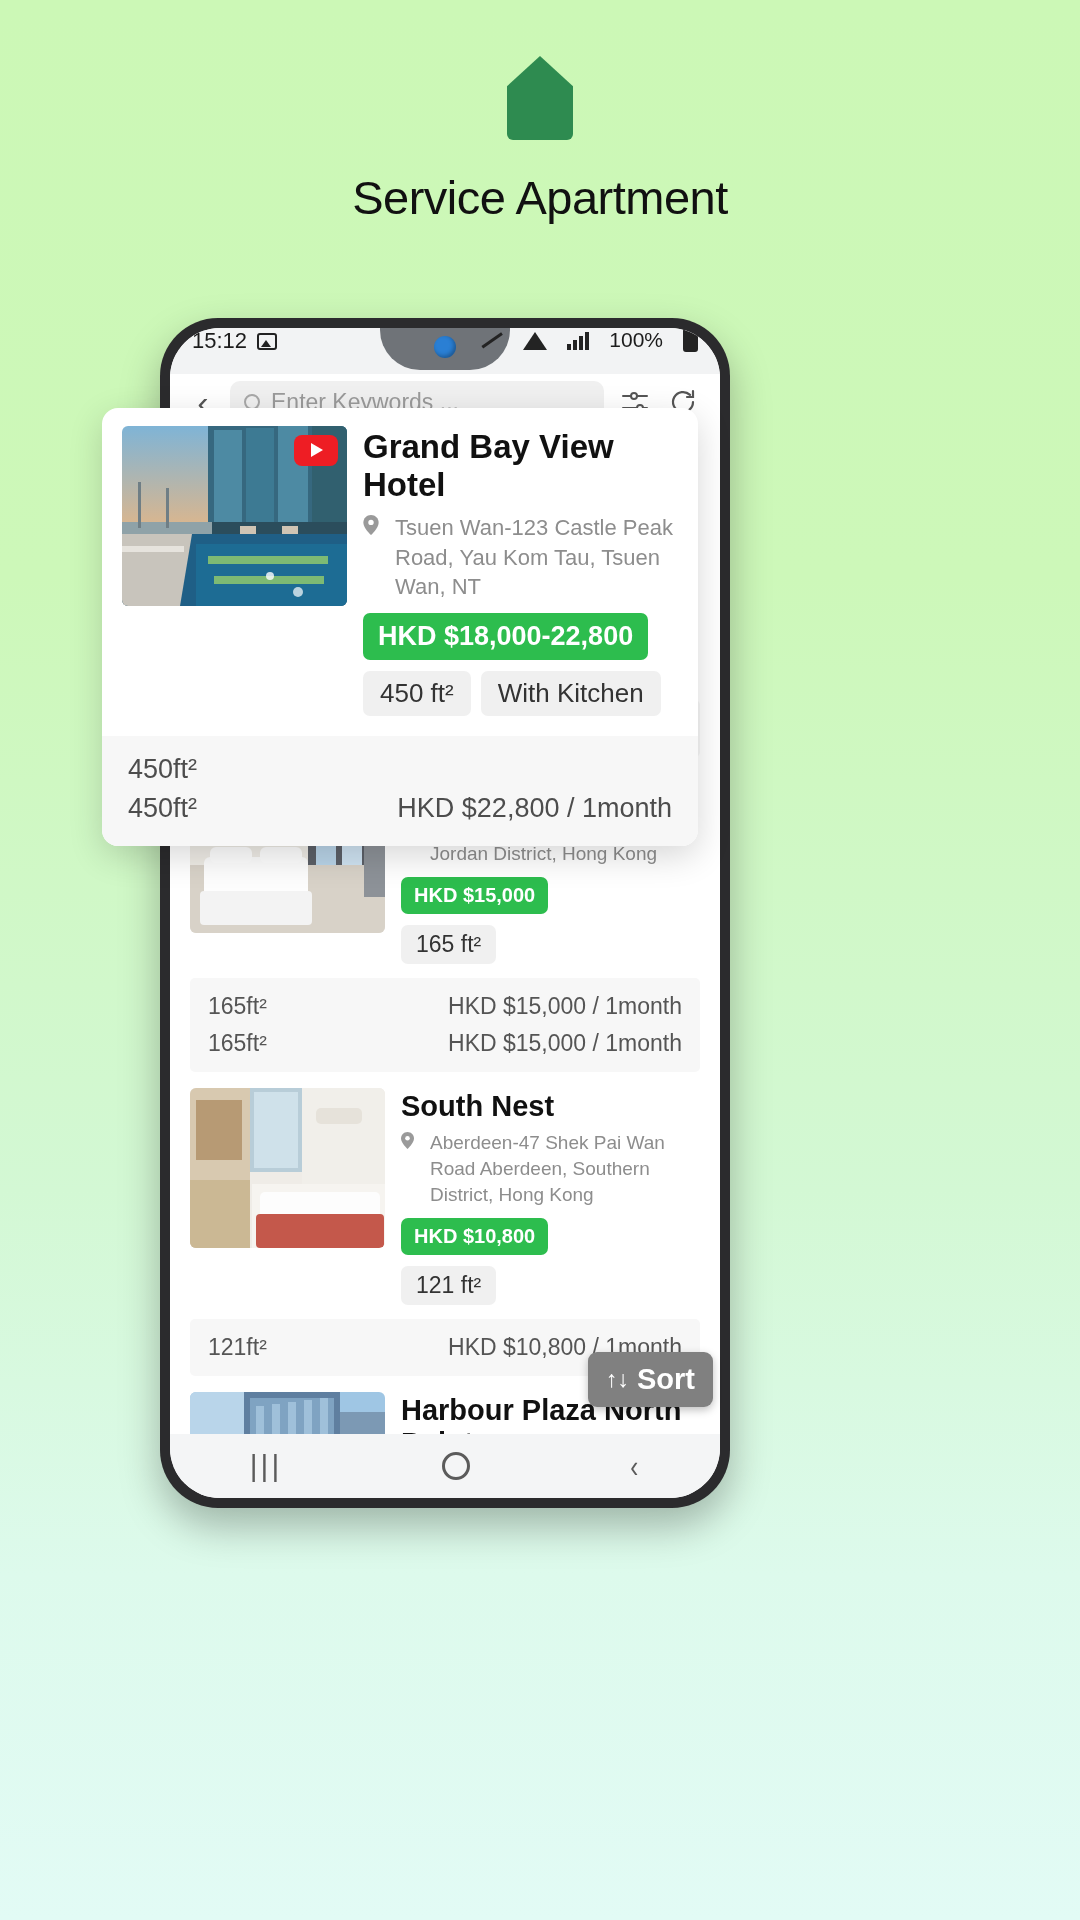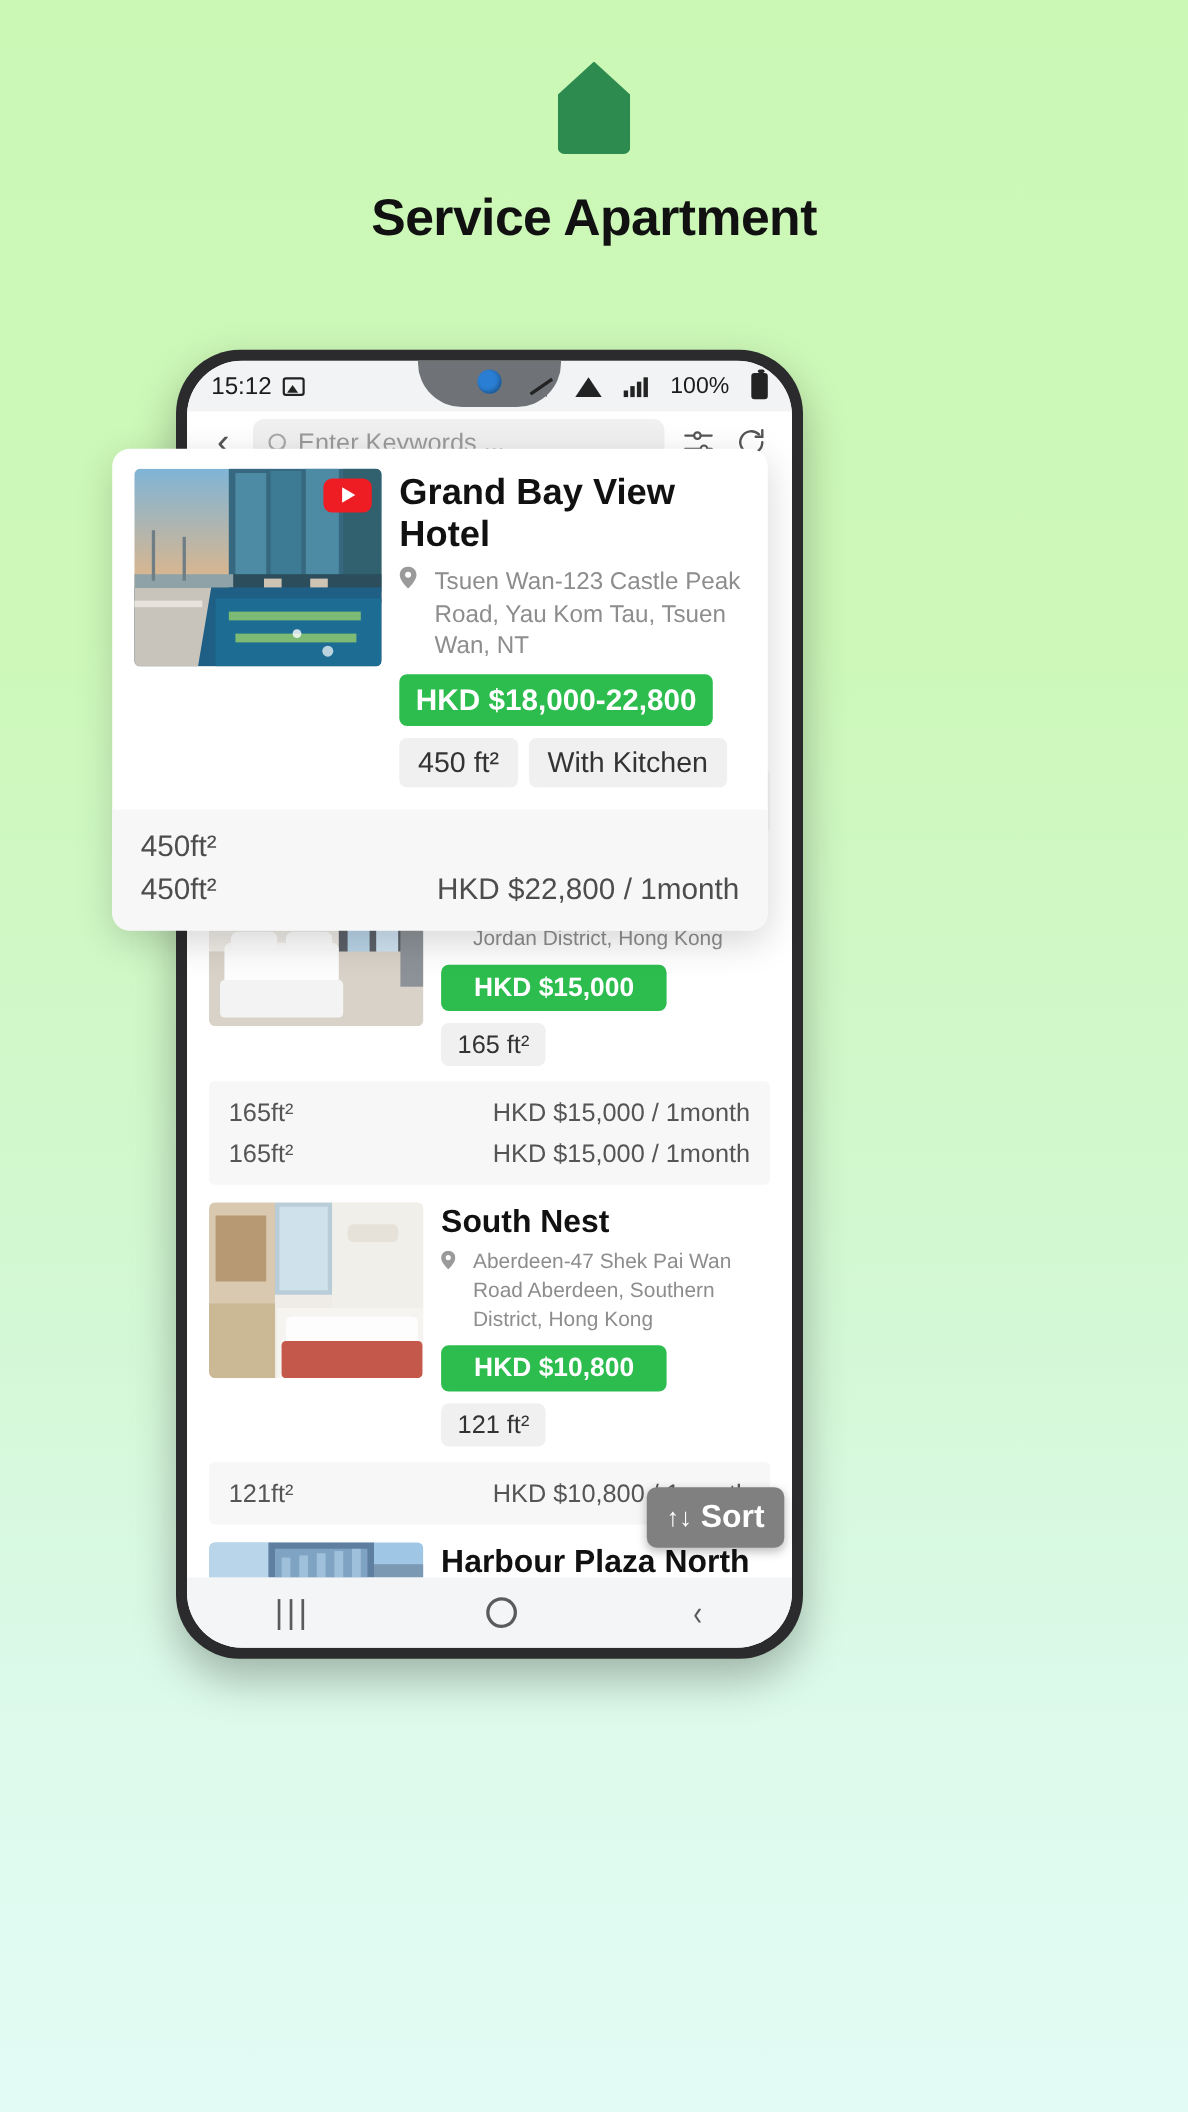--- a/index.html
+++ b/index.html
@@ -12,21 +12,21 @@
 
   
   .header { position:absolute; top:0; left:0; width:1080px; text-align:center; }
   .logo-house {
     width:66px; height:84px; margin:56px auto 0;
     background:#2e8b50;
     clip-path: polygon(50% 0%, 100% 36%, 100% 100%, 0% 100%, 0% 36%);
     border-radius:6px;
   }
   .page-title {
-    margin-top:30px; font-size:47px; font-weight:bold; color:#111;
+    margin-top:30px; font-size:47px; font-weight:normal; color:#111;
     letter-spacing:-0.5px;
   }
   .page-sub {
     margin-top:22px; font-size:28px; line-height:1.62; color:#5a6b55;
     width:700px; margin-left:auto; margin-right:auto;
   }
 
   
   .phone {
     position:absolute; left:160px; top:318px;
@@ -36,21 +36,21 @@
     box-shadow:0 18px 40px rgba(0,0,0,.28);
     padding:10px;
   }
   .phone-inner {
     width:100%; height:100%; background:#fff;
     border-radius:50px; overflow:hidden; position:relative;
   }
 
   
   .statusbar {
-    height:46px; background:#f2f3f4; display:flex; align-items:center;
+    height:46px; background:#f2f3f4; display:flex; align-items:flex-start;
     padding:0 22px; font-size:21px; color:#1c1c1c; position:relative;
   }
   .sb-left { display:flex; align-items:center; gap:10px; }
   .sb-time { font-size:22px; font-weight:500; }
   .sb-img-ico {
     width:20px; height:17px; border:2.5px solid #222; border-radius:3px;
     position:relative;
   }
   .sb-img-ico:after{content:"";position:absolute;left:2px;bottom:1px;width:0;height:0;
     border-left:5px solid transparent;border-right:5px solid transparent;border-bottom:7px solid #222;}
@@ -97,21 +97,21 @@
   .card{padding:16px 20px 0;}
   .card-row{display:flex;gap:16px;}
   .thumb{width:195px;height:160px;border-radius:6px;overflow:hidden;flex:none;position:relative;}
   .thumb svg{width:100%;height:100%;display:block;}
   .info{flex:1;min-width:0;padding-top:2px;}
   .p-name{font-size:29px;font-weight:bold;color:#111;line-height:1.15;}
   .p-addr{font-size:19px;color:#8d8d8d;line-height:1.35;margin-top:7px;display:flex;gap:16px;}
   .pin{width:13px;height:17px;flex:none;margin-top:2px;}
   .price-badge{
     display:inline-block;margin-top:11px;background:#2dbd4e;color:#fff;
-    font-size:24px;font-weight:bold;border-radius:7px;padding:7px 30px;
+    font-size:20px;font-weight:bold;border-radius:7px;padding:7px 13px;
   }
   .tags{display:flex;gap:10px;margin-top:11px;flex-wrap:wrap;}
   .tag{background:#f0f0f0;color:#333;font-size:23px;border-radius:7px;padding:6px 15px;}
   .price-table{margin-top:14px;background:#f7f7f7;border-radius:5px;padding:10px 18px;}
   .pt-row{display:flex;justify-content:space-between;font-size:23px;color:#555;line-height:1.6;}
 
   
   .navbar{
     position:absolute;left:0;right:0;bottom:0;height:64px;background:#f4f5f6;
     display:flex;align-items:center;justify-content:space-around;

